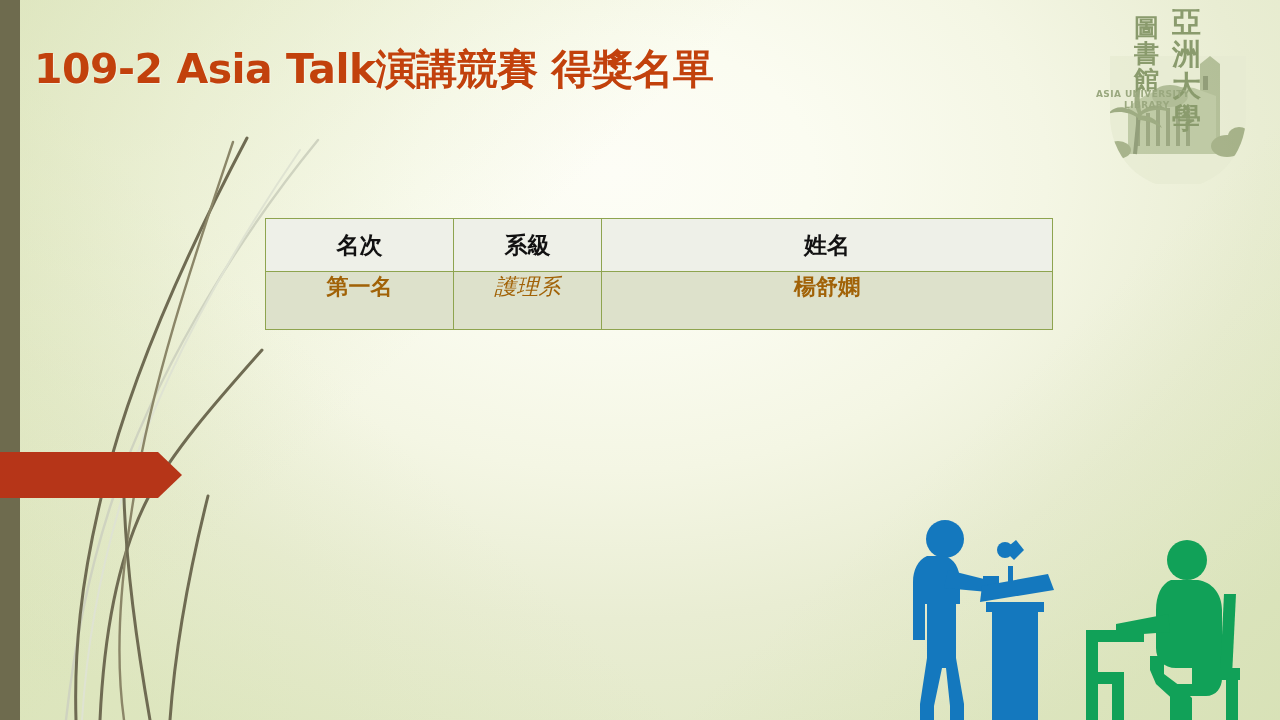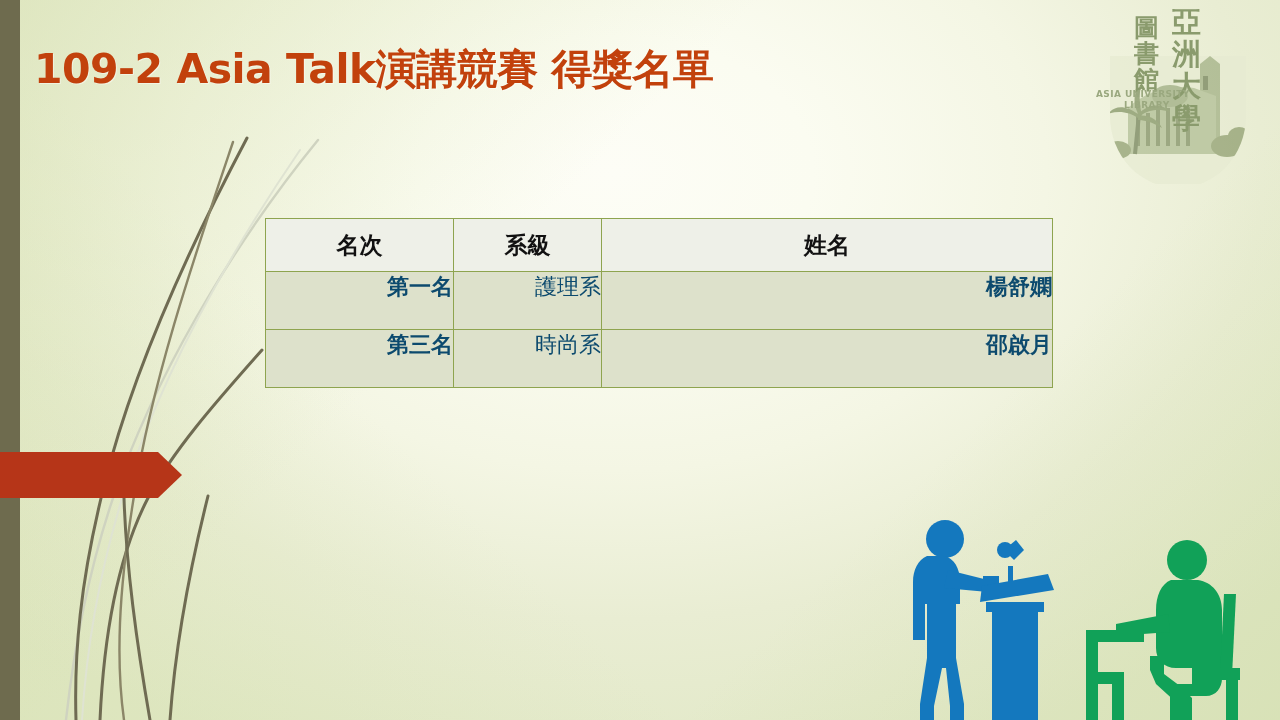--- a/index.html
+++ b/index.html
@@ -116,27 +116,27 @@
   }
   .col-rank  { width: 188px; }
   .col-dept  { width: 148px; }
   .col-name  { width: 451px; }
 
   .row-a td { background: #dde1cb; }
   .row-b td { background: #eef0e7; }
 
   .cell-rank, .cell-dept, .cell-name {
     font-size: 22px;
-    color: #0c4a6e;
-    text-align: right;
+    color: #a16207;
+    text-align: center;
     padding-top: 15px;
     height: 57px;
   }
   .cell-rank { font-weight: bold; }
-  .cell-dept { font-weight: normal; }
+  .cell-dept { font-weight: normal; font-style: italic; }
   .cell-name { font-weight: bold; }
 
   
   .figures {
     position: absolute;
     left: 880px;
     top: 508px;
     width: 400px;
     height: 212px;
   }
@@ -245,25 +245,20 @@
           <div class="th-inner">姓名</div>
         </th>
       </tr>
     </thead>
     <tbody>
       <tr class="row-a">
         <td class="cell-rank">第一名</td>
         <td class="cell-dept">護理系</td>
         <td class="cell-name">楊舒嫻</td>
       </tr>
-      <tr class="row-a">
-        <td class="cell-rank">第三名</td>
-        <td class="cell-dept">時尚系</td>
-        <td class="cell-name">邵啟月</td>
-      </tr>
     </tbody>
   </table>
 
   <div class="figures">
     <svg viewBox="0 0 400 212">
 
       <g fill="#1478be">
 
         <circle cx="65" cy="31" r="19"></circle>
 

